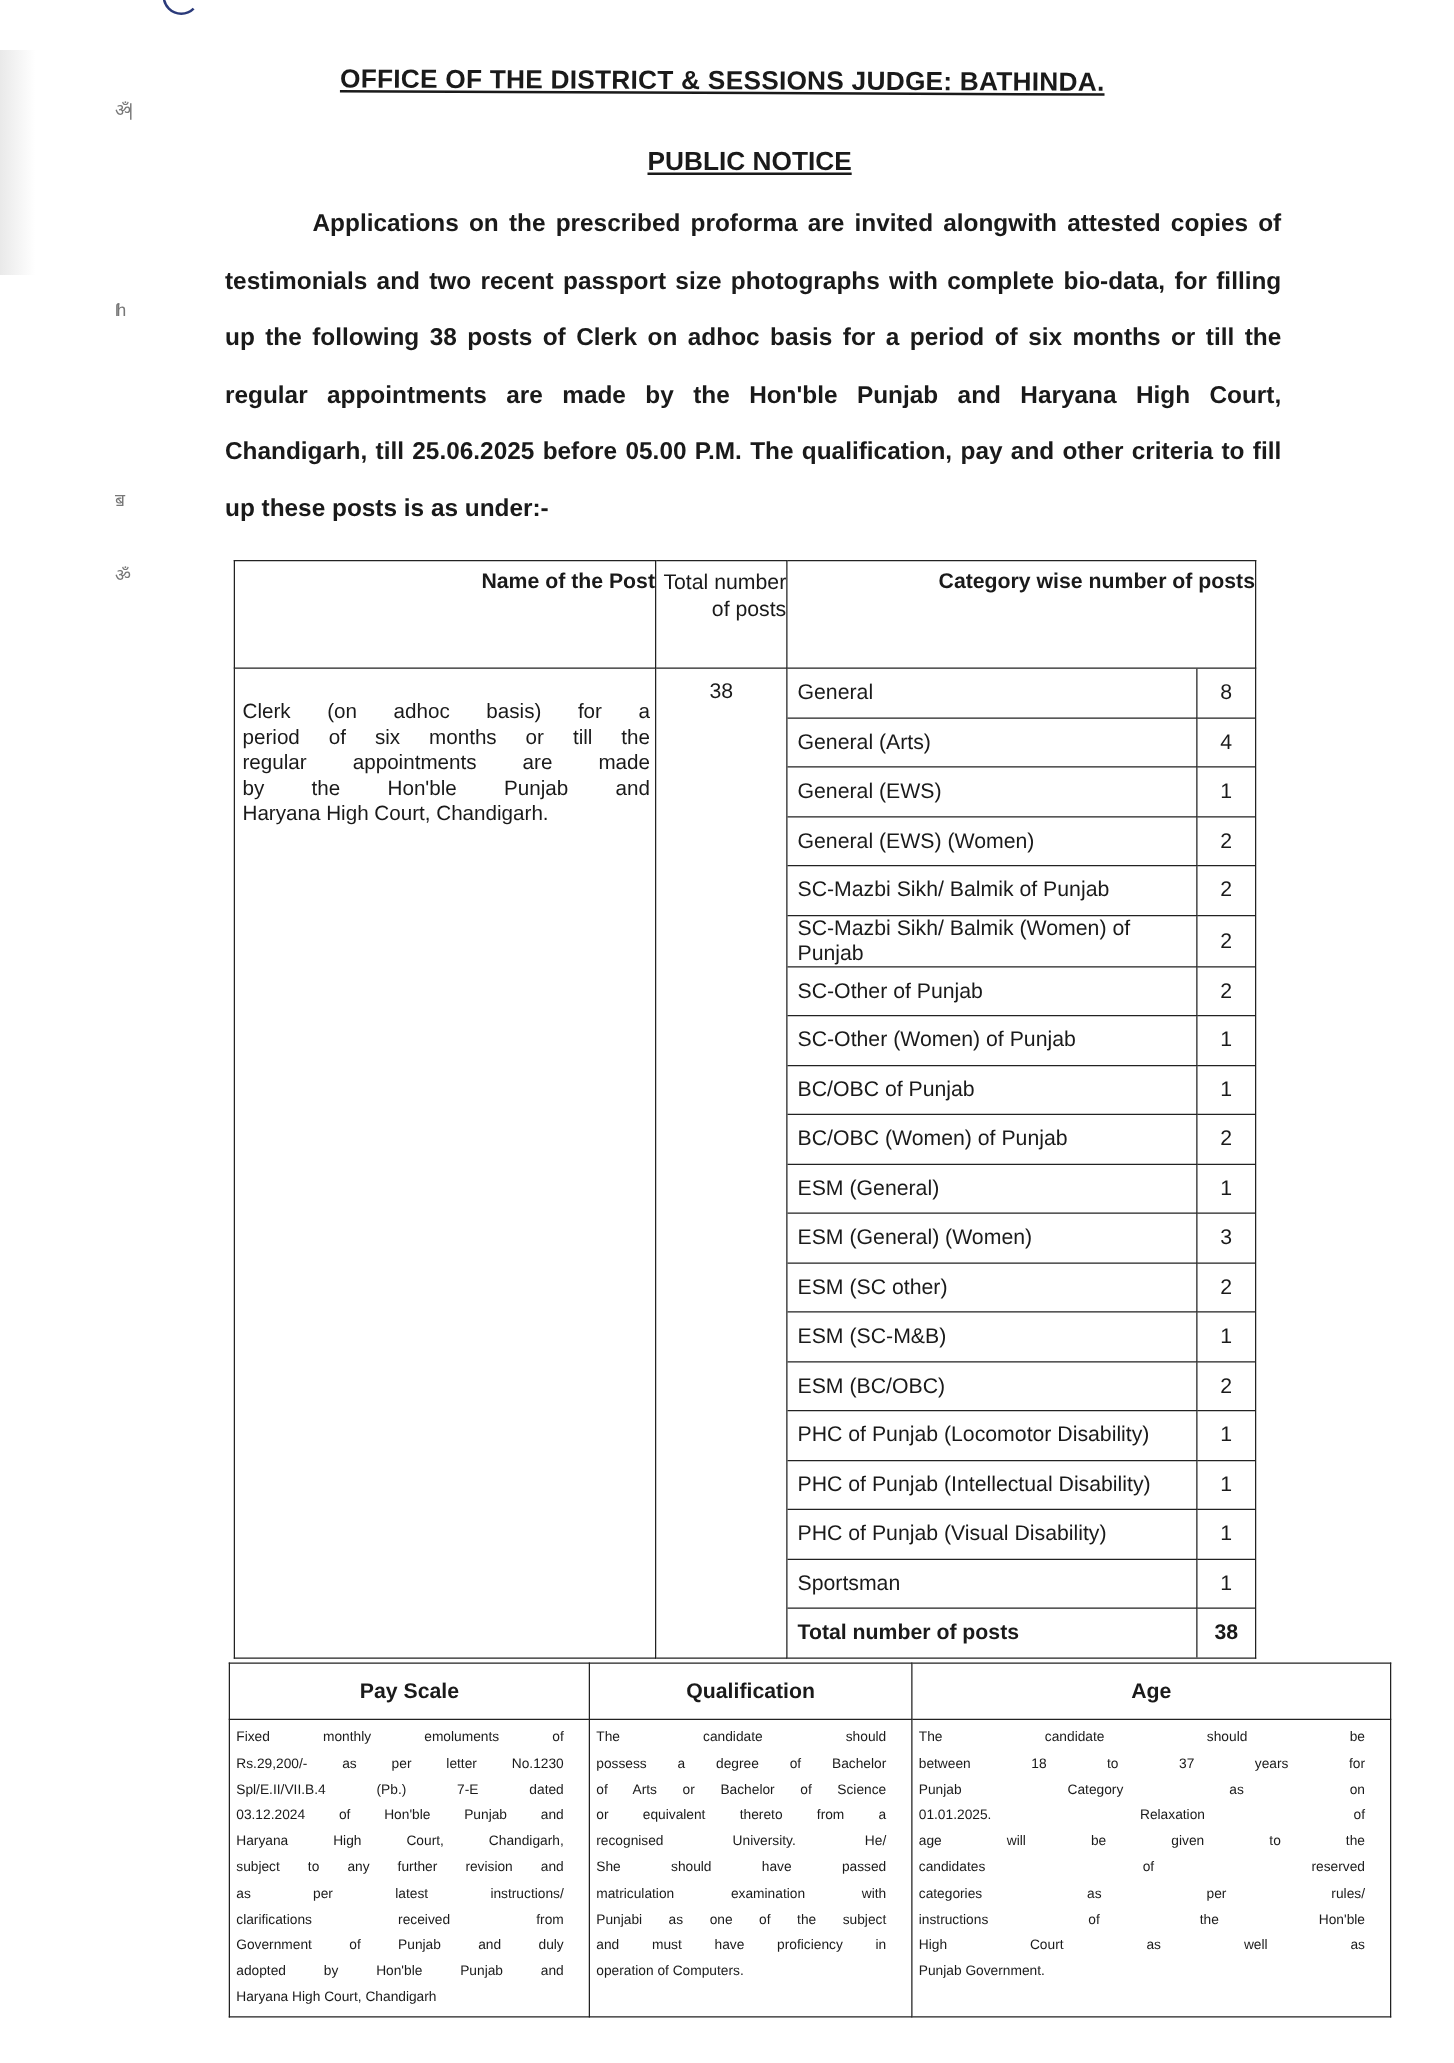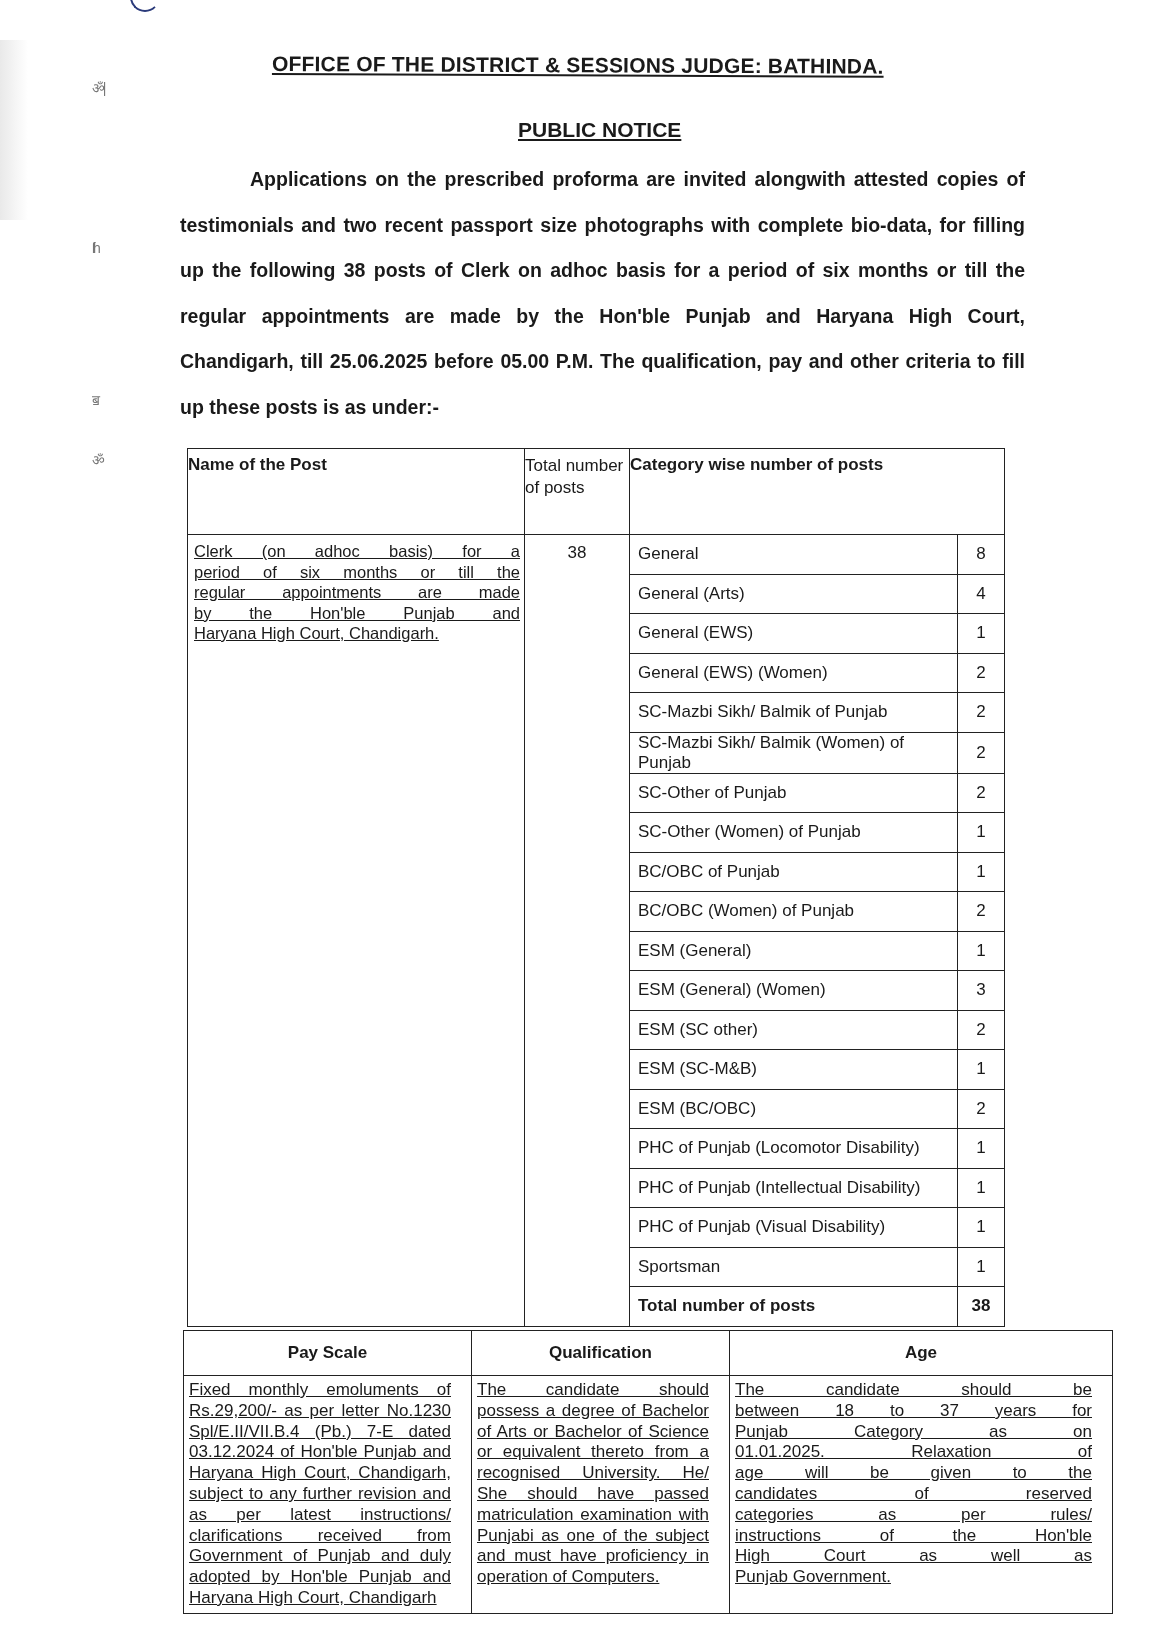--- a/index.html
+++ b/index.html
@@ -28,36 +28,36 @@
     position: absolute; left: 180px; top: 157px; width: 845px;
     font-size: 19.5px; line-height: 45.5px; text-align: justify; text-indent: 70px;
   }
   .para .ln { display: block; text-align: justify; text-align-last: justify; text-indent: 0; font-weight: bold; }
   .para .ln.first { padding-left: 70px; }
   .para .ln.last { text-align-last: left; }
 
   table { border-collapse: collapse; position: absolute; }
   td, th { border: 1.5px solid #222; padding: 0; vertical-align: top; }
   .t1 { left: 187px; top: 448px; width: 818px; }
-  .t1 th { font-weight: bold; font-size: 17px; padding-top: 6px; text-align: left; }
+  .t1 th { font-weight: bold; font-size: 17px; padding-top: 6px; text-align: right; }
   .t1 .hdr-total { font-weight: normal; font-size: 17px; line-height: 22px; }
-  .post-name { font-size: 16.5px; line-height: 20.5px; text-align: justify; padding: 6px 4px 0 6px; text-decoration: underline; }
+  .post-name { font-size: 16.5px; line-height: 20.5px; text-align: justify; padding: 24px 4px 0 6px; }
   .post-name .ln { display: block; text-align: justify; text-align-last: justify; }
   .post-name .ln.last { text-align-last: left; }
   .post-total { text-align: center; font-size: 17px; padding-top: 8px; }
   .cat-cell { padding: 0; }
   .cat-table { position: static; width: 100%; border-collapse: collapse; }
   .cat-table td { border-left: none; border-top: none; border-right: 1.5px solid #222; border-bottom: 1.5px solid #222; height: 38.5px; vertical-align: middle; font-size: 17px; }
   .cat-table tr td:last-child { border-right: none; width: 46px; text-align: center; }
   .cat-table td.cat-label { padding-left: 8px; }
   .cat-table tr:last-child td { border-bottom: none; font-weight: bold; }
 
   .t2 { left: 183px; top: 1330px; width: 930px; }
   .t2 th { font-size: 17px; font-weight: bold; text-align: center; height: 44px; vertical-align: middle; }
-  .t2 td { font-size: 17px; line-height: 20.8px; padding: 4px 20px 4px 5px; text-decoration: underline; }
+  .t2 td { font-size: 11px; line-height: 20.8px; padding: 4px 20px 4px 5px; }
   .t2 .ln { display: block; text-align: justify; text-align-last: justify; }
   .t2 .ln.last { text-align-last: left; }
 </style>
 </head>
 <body>
 
 <div class="scan-shadow"></div>
 <div class="pen-stroke"></div>
 <div class="margin-mark" style="top:78px">ॐ|</div>
 <div class="margin-mark" style="top:240px">ſh</div>

